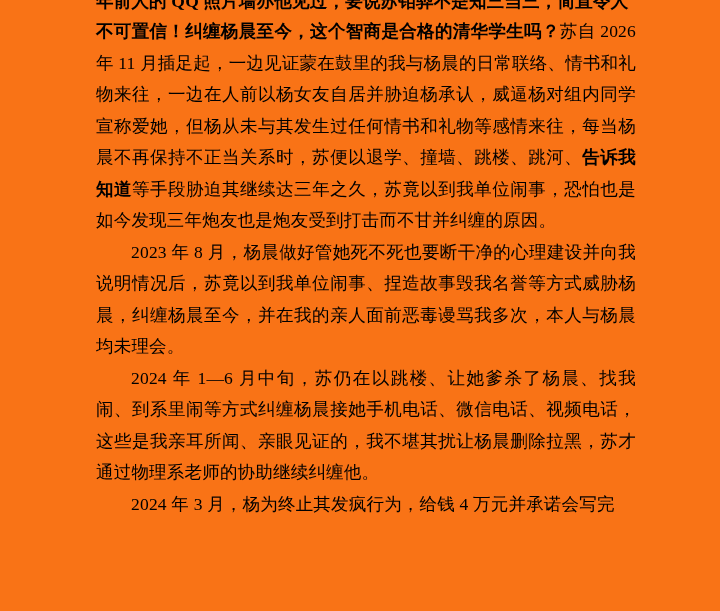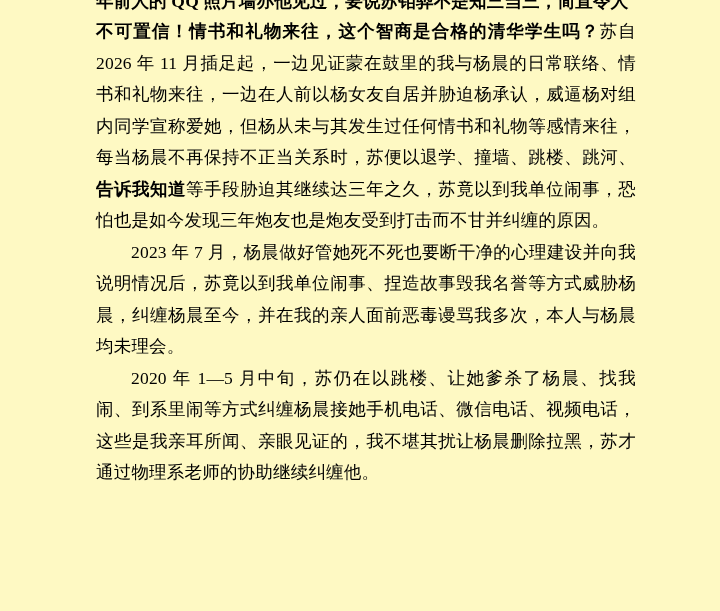--- a/index.html
+++ b/index.html
@@ -11,21 +11,21 @@
     width: 720px;
     height: 611px;
     font-family: "Liberation Serif", "DejaVu Serif", serif;
     color: #000000;
     overflow: hidden;
   }
   .page {
     position: relative;
     width: 720px;
     height: 611px;
-    background: #fef9c3;
+    background: #f97316;
     box-sizing: border-box;
     padding: 0 84px 0 96px;
   }
   .doc-body {
     padding-top: 0;
   }
   p.para {
     margin: 0;
     font-size: 17.5px;
     line-height: 31.5px;
@@ -60,21 +60,22 @@
 </head>
 <body>
 
 <div class="page">
   <div class="doc-body">
 
     <div class="clipped-line">
       <span class="inner">年前人的 QQ 照片墙亦他见过，要说苏钼骅不是知三当三，简直令人</span>
     </div>
 
-    <p class="para" id="para-1"><span class="b">不可置信！情书和礼物来往，这个智商是合格的清华学生吗？</span><span>苏自 2026 年 11 月插足起，一边见证蒙在鼓里的我与杨晨的日常联络、情书和礼物来往，一边在人前以杨女友自居并胁迫杨承认，威逼杨对组内同学宣称爱她，但杨从未与其发生过任何情书和礼物等感情来往，每当杨晨不再保持不正当关系时，苏便以退学、撞墙、跳楼、跳河、</span><span class="b">告诉我知道</span><span>等手段胁迫其继续达三年之久，苏竟以到我单位闹事，恐怕也是如今发现三年炮友也是炮友受到打击而不甘并纠缠的原因。</span></p>
+    <p class="para" id="para-1"><span class="b">不可置信！纠缠杨晨至今，这个智商是合格的清华学生吗？</span><span>苏自 2026 年 11 月插足起，一边见证蒙在鼓里的我与杨晨的日常联络、情书和礼物来往，一边在人前以杨女友自居并胁迫杨承认，威逼杨对组内同学宣称爱她，但杨从未与其发生过任何情书和礼物等感情来往，每当杨晨不再保持不正当关系时，苏便以退学、撞墙、跳楼、跳河、</span><span class="b">告诉我知道</span><span>等手段胁迫其继续达三年之久，苏竟以到我单位闹事，恐怕也是如今发现三年炮友也是炮友受到打击而不甘并纠缠的原因。</span></p>
 
-    <p class="para indent" id="para-2"><span>2023 年 7 月，杨晨做好管她死不死也要断干净的心理建设并向我说明情况后，苏竟以到我单位闹事、捏造故事毁我名誉等方式威胁杨晨，纠缠杨晨至今，并在我的亲人面前恶毒谩骂我多次，本人与杨晨均未理会。</span></p>
+    <p class="para indent" id="para-2"><span>2023 年 8 月，杨晨做好管她死不死也要断干净的心理建设并向我说明情况后，苏竟以到我单位闹事、捏造故事毁我名誉等方式威胁杨晨，纠缠杨晨至今，并在我的亲人面前恶毒谩骂我多次，本人与杨晨均未理会。</span></p>
 
-    <p class="para indent" id="para-3"><span>2020 年 1—5 月中旬，苏仍在以跳楼、让她爹杀了杨晨、找我闹、到系里闹等方式纠缠杨晨接她手机电话、微信电话、视频电话，这些是我亲耳所闻、亲眼见证的，我不堪其扰让杨晨删除拉黑，苏才通过物理系老师的协助继续纠缠他。</span></p>
+    <p class="para indent" id="para-3"><span>2024 年 1—6 月中旬，苏仍在以跳楼、让她爹杀了杨晨、找我闹、到系里闹等方式纠缠杨晨接她手机电话、微信电话、视频电话，这些是我亲耳所闻、亲眼见证的，我不堪其扰让杨晨删除拉黑，苏才通过物理系老师的协助继续纠缠他。</span></p>
 
+    <p class="para indent" id="para-4"><span>2024 年 3 月，杨为终止其发疯行为，给钱 4 万元并承诺会写完</span></p>
 
   </div>
 </div>
 
 </body></html>

